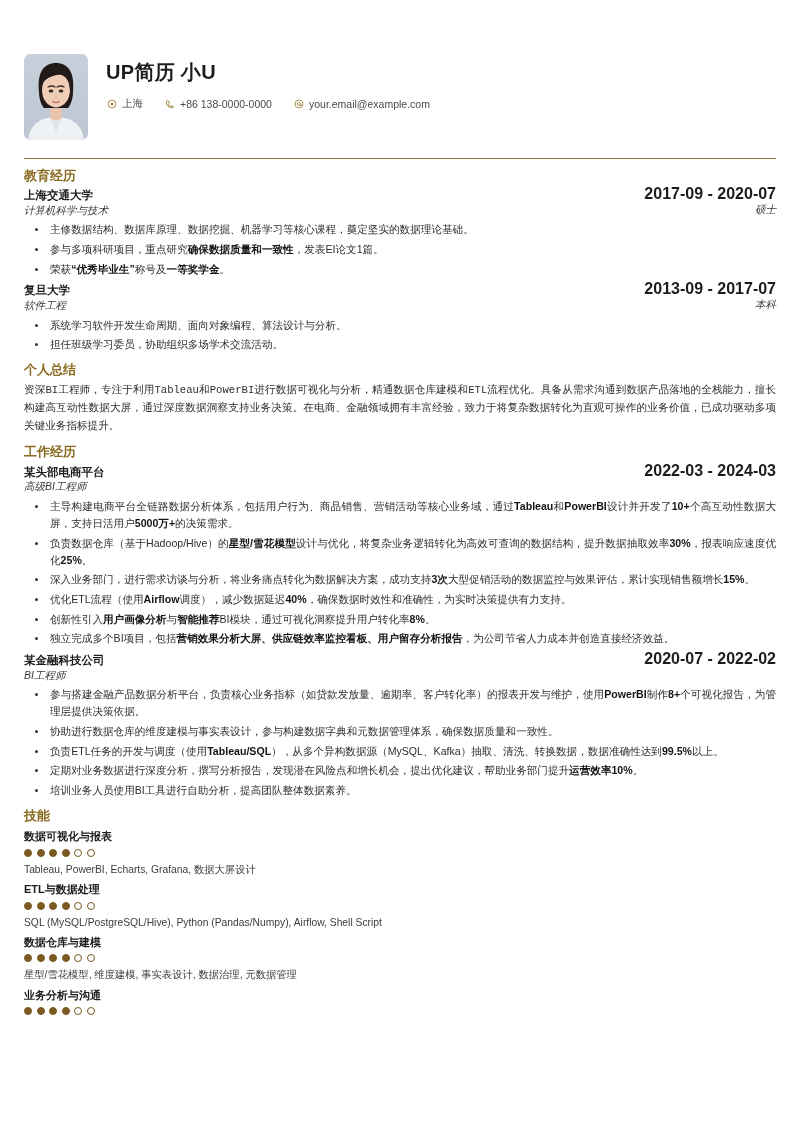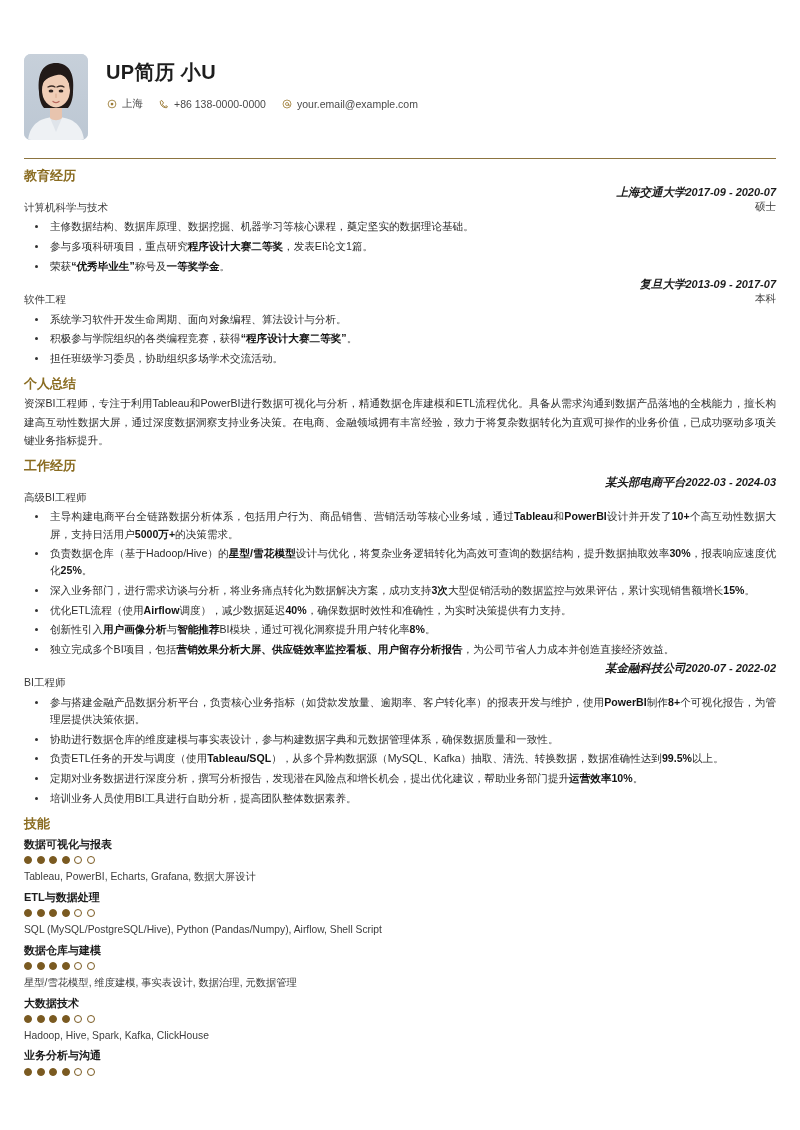--- a/index.html
+++ b/index.html
@@ -51,21 +51,21 @@
     font-weight: bold;
     color: #1d1d1d;
     letter-spacing: 0.3px;
     line-height: 1.2;
     margin-bottom: 13px;
   }
   .contacts {
     display: flex;
     align-items: center;
     flex-wrap: wrap;
-    gap: 7px;
+    gap: 13px;
     font-size: 10.5px;
     color: #4a4a4a;
   }
   .contact-item {
     display: inline-flex;
     align-items: center;
     gap: 4px;
     margin-right: 8px;
   }
   .c-icon {
@@ -90,42 +90,42 @@
     font-size: 13px;
     font-weight: bold;
     color: #8a6c21;
     line-height: 1.25;
     margin-bottom: 1px;
   }
 
   .entry { margin-bottom: 2px; }
   .entry-head {
     display: flex;
-    justify-content: flex-end;
+    justify-content: space-between;
     align-items: baseline;
-    font-style: italic;
   }
   .entry-org {
     font-size: 11.5px;
     font-weight: bold;
     color: #1c1c1c;
     line-height: 1.35;
   }
   .entry-date {
-    font-size: 11px;
+    font-size: 16px;
     font-weight: bold;
     color: #1c1c1c;
     text-align: right;
     white-space: nowrap;
   }
   .entry-sub {
     display: flex;
     justify-content: space-between;
     align-items: flex-start;
     margin-top: -1px;
+    font-style: italic;
   }
   .entry-role {
     font-size: 10.5px;
     color: #3a3a3a;
     line-height: 1.4;
   }
   .entry-note {
     font-size: 10.5px;
     color: #3a3a3a;
     text-align: right;
@@ -157,20 +157,21 @@
     background: #333;
   }
   b, strong { font-weight: bold; color: #141414; }
 
   .summary-text {
     font-size: 10.6px;
     line-height: 1.72;
     color: #2d2d2d;
     text-align: justify;
     margin-top: 2px;
+    font-family: Liberation Mono, monospace;
   }
 
   
   .skill-block { margin-top: 5px; }
   .skill-name {
     font-size: 11px;
     font-weight: bold;
     color: #1c1c1c;
     line-height: 1.4;
   }
@@ -280,37 +281,36 @@
       <div class="entry-head">
         <div class="entry-org">上海交通大学</div>
         <div class="entry-date">2017-09 - 2020-07</div>
       </div>
       <div class="entry-sub">
         <div class="entry-role">计算机科学与技术</div>
         <div class="entry-note">硕士</div>
       </div>
       <ul class="bullets">
           <li>主修数据结构、数据库原理、数据挖掘、机器学习等核心课程，奠定坚实的数据理论基础。</li>
-          <li>参与多项科研项目，重点研究<b>程序设计大赛二等奖</b>，发表EI论文1篇。</li>
+          <li>参与多项科研项目，重点研究<b>确保数据质量和一致性</b>，发表EI论文1篇。</li>
           <li>荣获<b>“优秀毕业生”</b>称号及<b>一等奖学金</b>。</li>
         </ul>
     </div>
 
     <div class="entry">
       <div class="entry-head">
         <div class="entry-org">复旦大学</div>
         <div class="entry-date">2013-09 - 2017-07</div>
       </div>
       <div class="entry-sub">
         <div class="entry-role">软件工程</div>
         <div class="entry-note">本科</div>
       </div>
       <ul class="bullets">
           <li>系统学习软件开发生命周期、面向对象编程、算法设计与分析。</li>
-          <li>积极参与学院组织的各类编程竞赛，获得<b>“程序设计大赛二等奖”</b>。</li>
           <li>担任班级学习委员，协助组织多场学术交流活动。</li>
         </ul>
     </div>
   </div>
 
   <div class="section">
     <div class="section-title">个人总结</div>
     <div class="summary-text">资深BI工程师，专注于利用Tableau和PowerBI进行数据可视化与分析，精通数据仓库建模和ETL流程优化。具备从需求沟通到数据产品落地的全栈能力，擅长构建高互动性数据大屏，通过深度数据洞察支持业务决策。在电商、金融领域拥有丰富经验，致力于将复杂数据转化为直观可操作的业务价值，已成功驱动多项关键业务指标提升。</div>
   </div>
 
@@ -388,32 +388,20 @@
             <span class="dot on"></span>
             <span class="dot on"></span>
             <span class="dot on"></span>
             <span class="dot on"></span>
             <span class="dot"></span>
             <span class="dot"></span>
           </div>
           <div class="skill-items">星型/雪花模型, 维度建模, 事实表设计, 数据治理, 元数据管理</div>
         </div>
         <div class="skill-block">
-          <div class="skill-name">大数据技术</div>
-          <div class="dots">
-            <span class="dot on"></span>
-            <span class="dot on"></span>
-            <span class="dot on"></span>
-            <span class="dot on"></span>
-            <span class="dot"></span>
-            <span class="dot"></span>
-          </div>
-          <div class="skill-items">Hadoop, Hive, Spark, Kafka, ClickHouse</div>
-        </div>
-        <div class="skill-block">
           <div class="skill-name">业务分析与沟通</div>
           <div class="dots">
             <span class="dot on"></span>
             <span class="dot on"></span>
             <span class="dot on"></span>
             <span class="dot on"></span>
             <span class="dot"></span>
             <span class="dot"></span>
           </div>
         </div>

